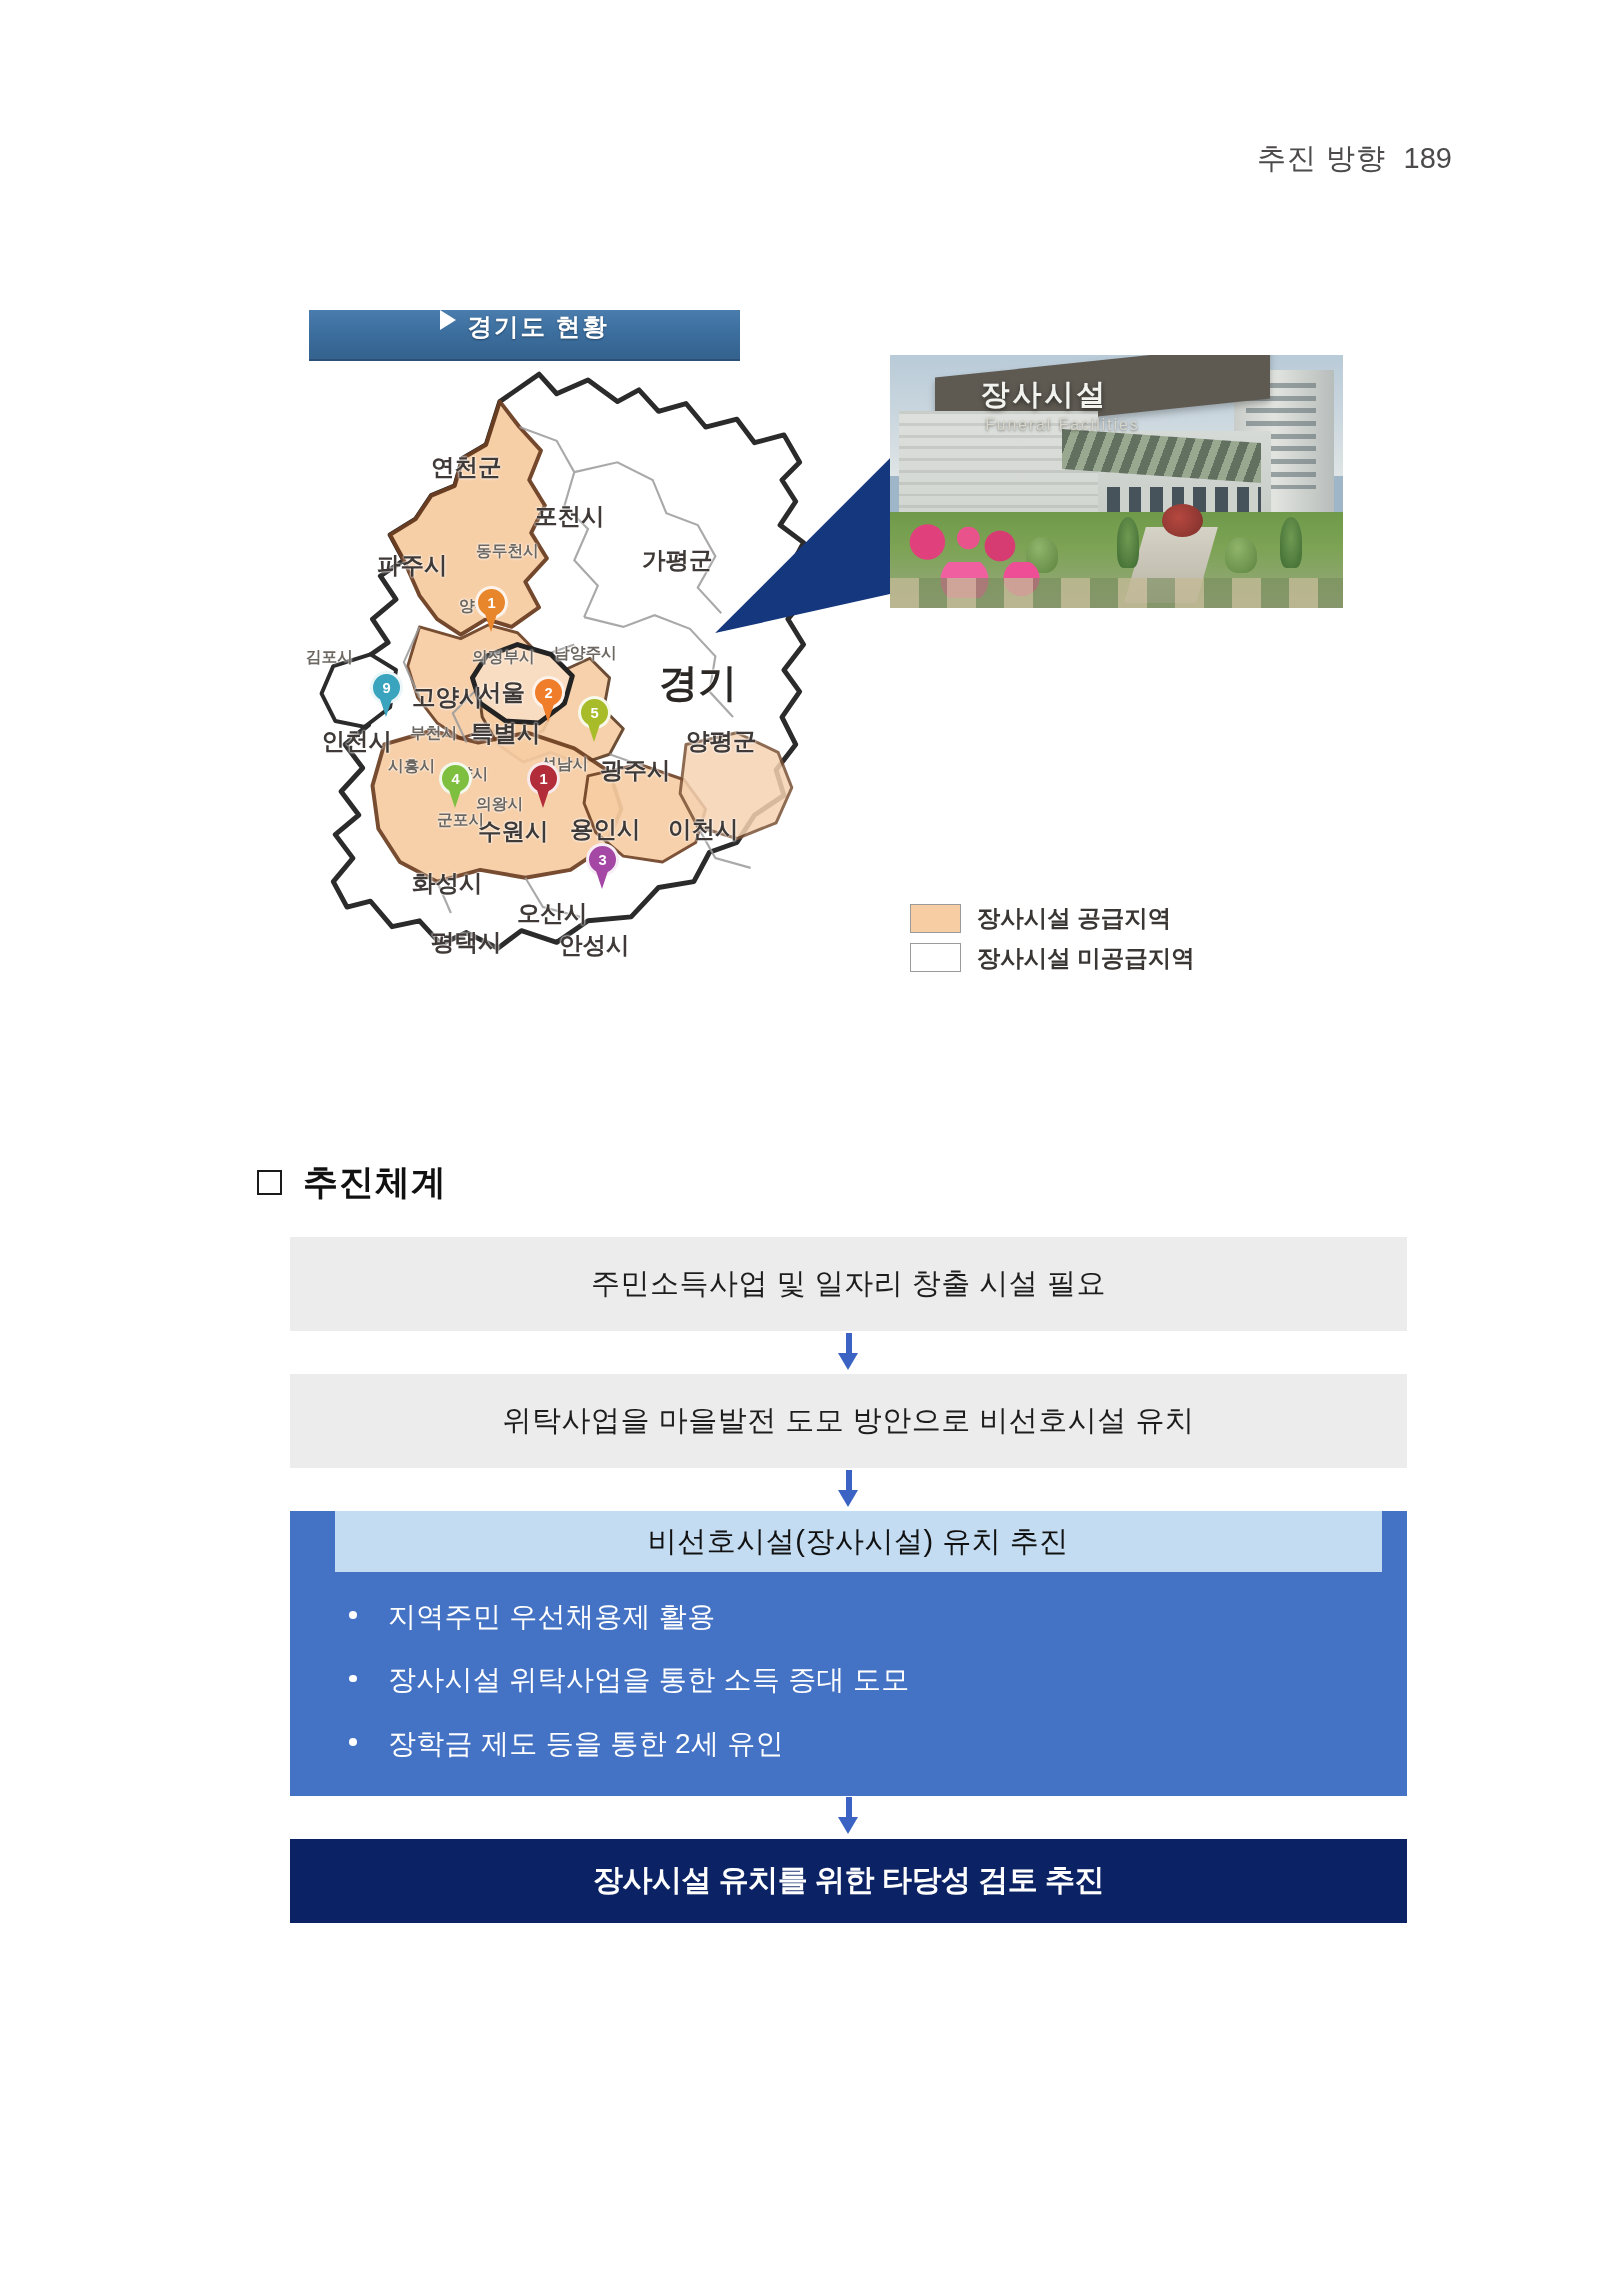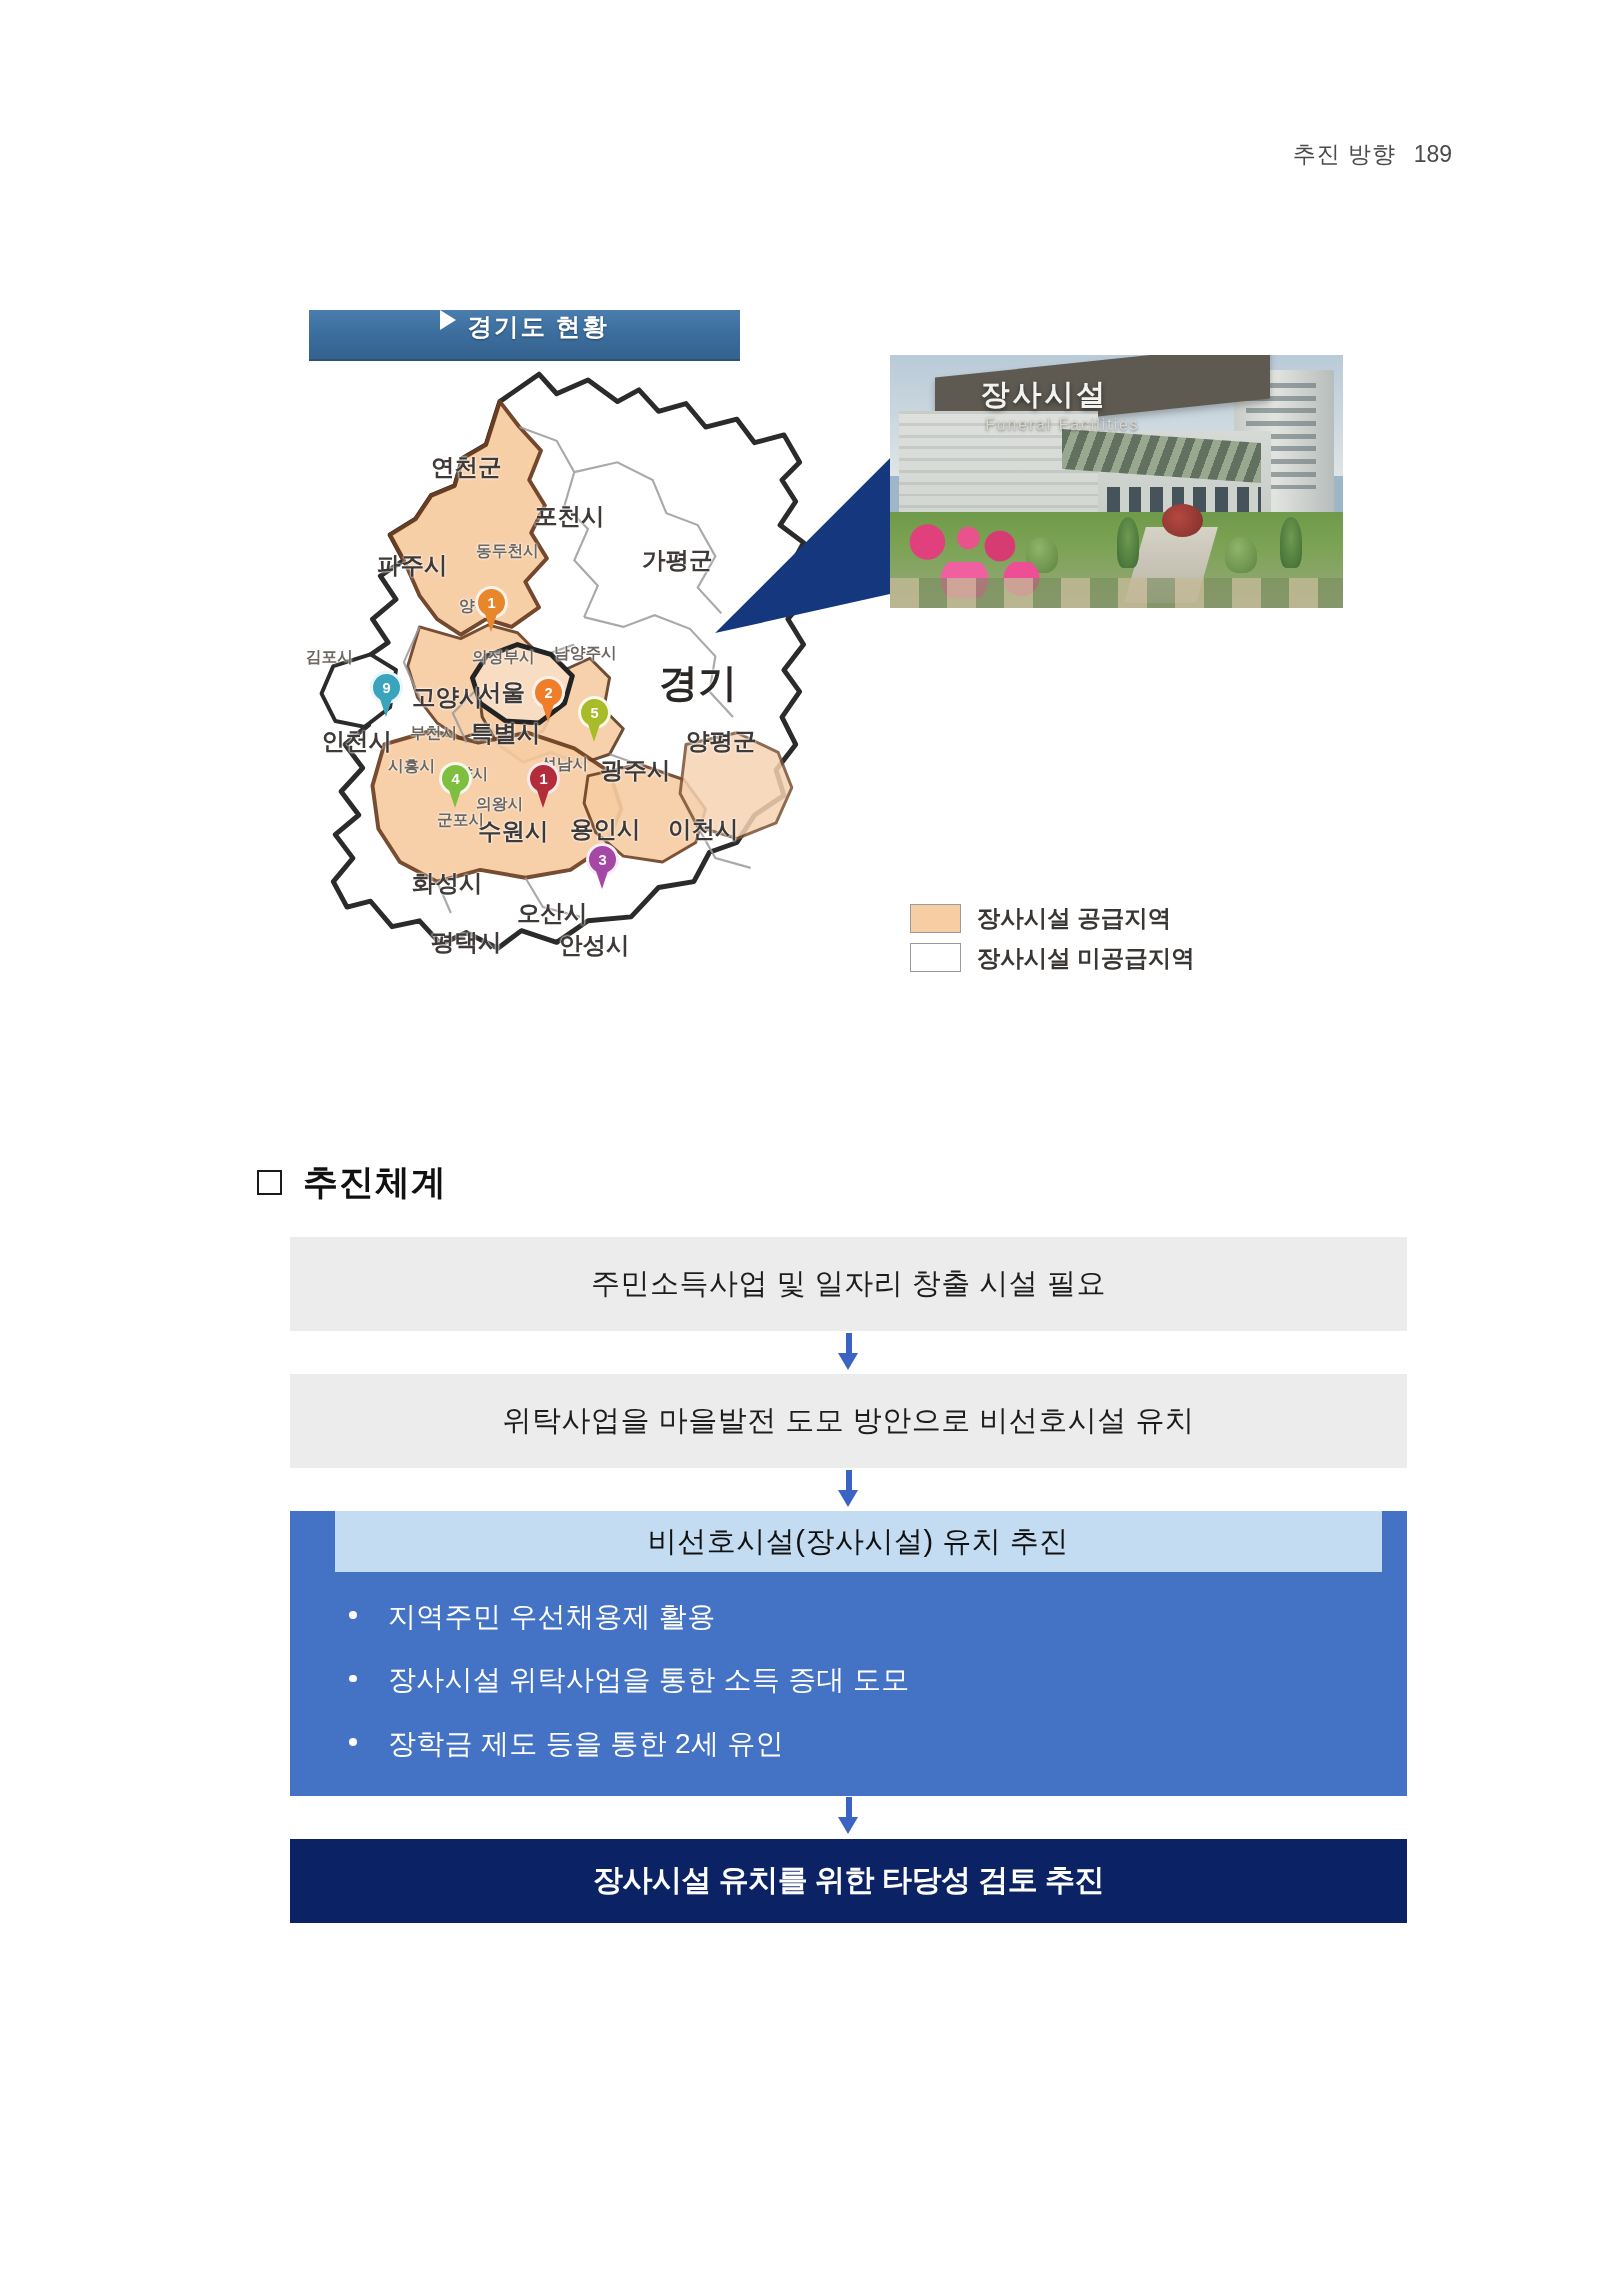--- a/index.html
+++ b/index.html
@@ -17,21 +17,21 @@
     height: 2290px;
     background: #ffffff;
     overflow: hidden;
   }
 
   
   .run-head {
     position: absolute;
     top: 139px;
     right: 167px;
-    font-size: 23px;
+    font-size: 29px;
     letter-spacing: 1px;
     color: #4c4a4b;
     white-space: nowrap;
   }
   .run-head .rh-title { margin-right: 17.6px; }
   .run-head .rh-page  { letter-spacing: 0px; }
 
   
   .figure {
     position: absolute;

